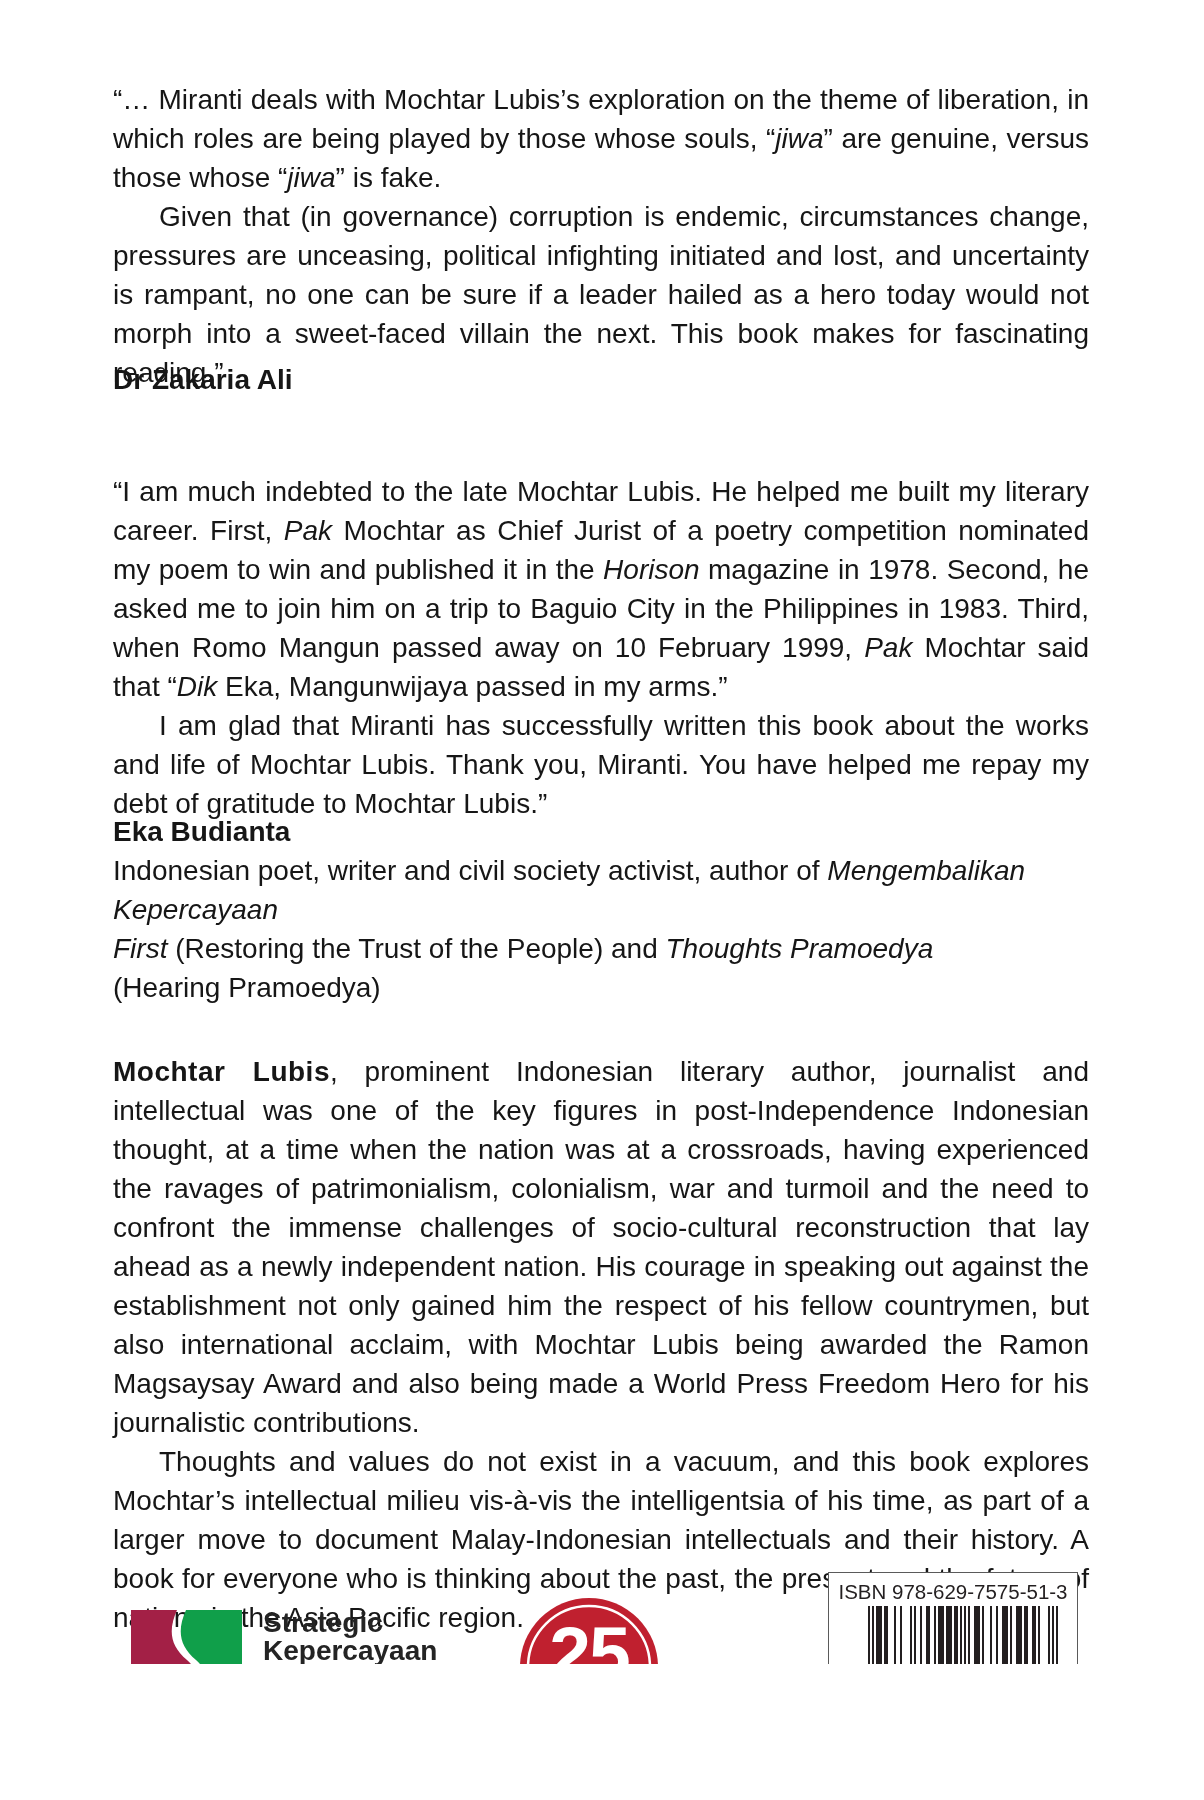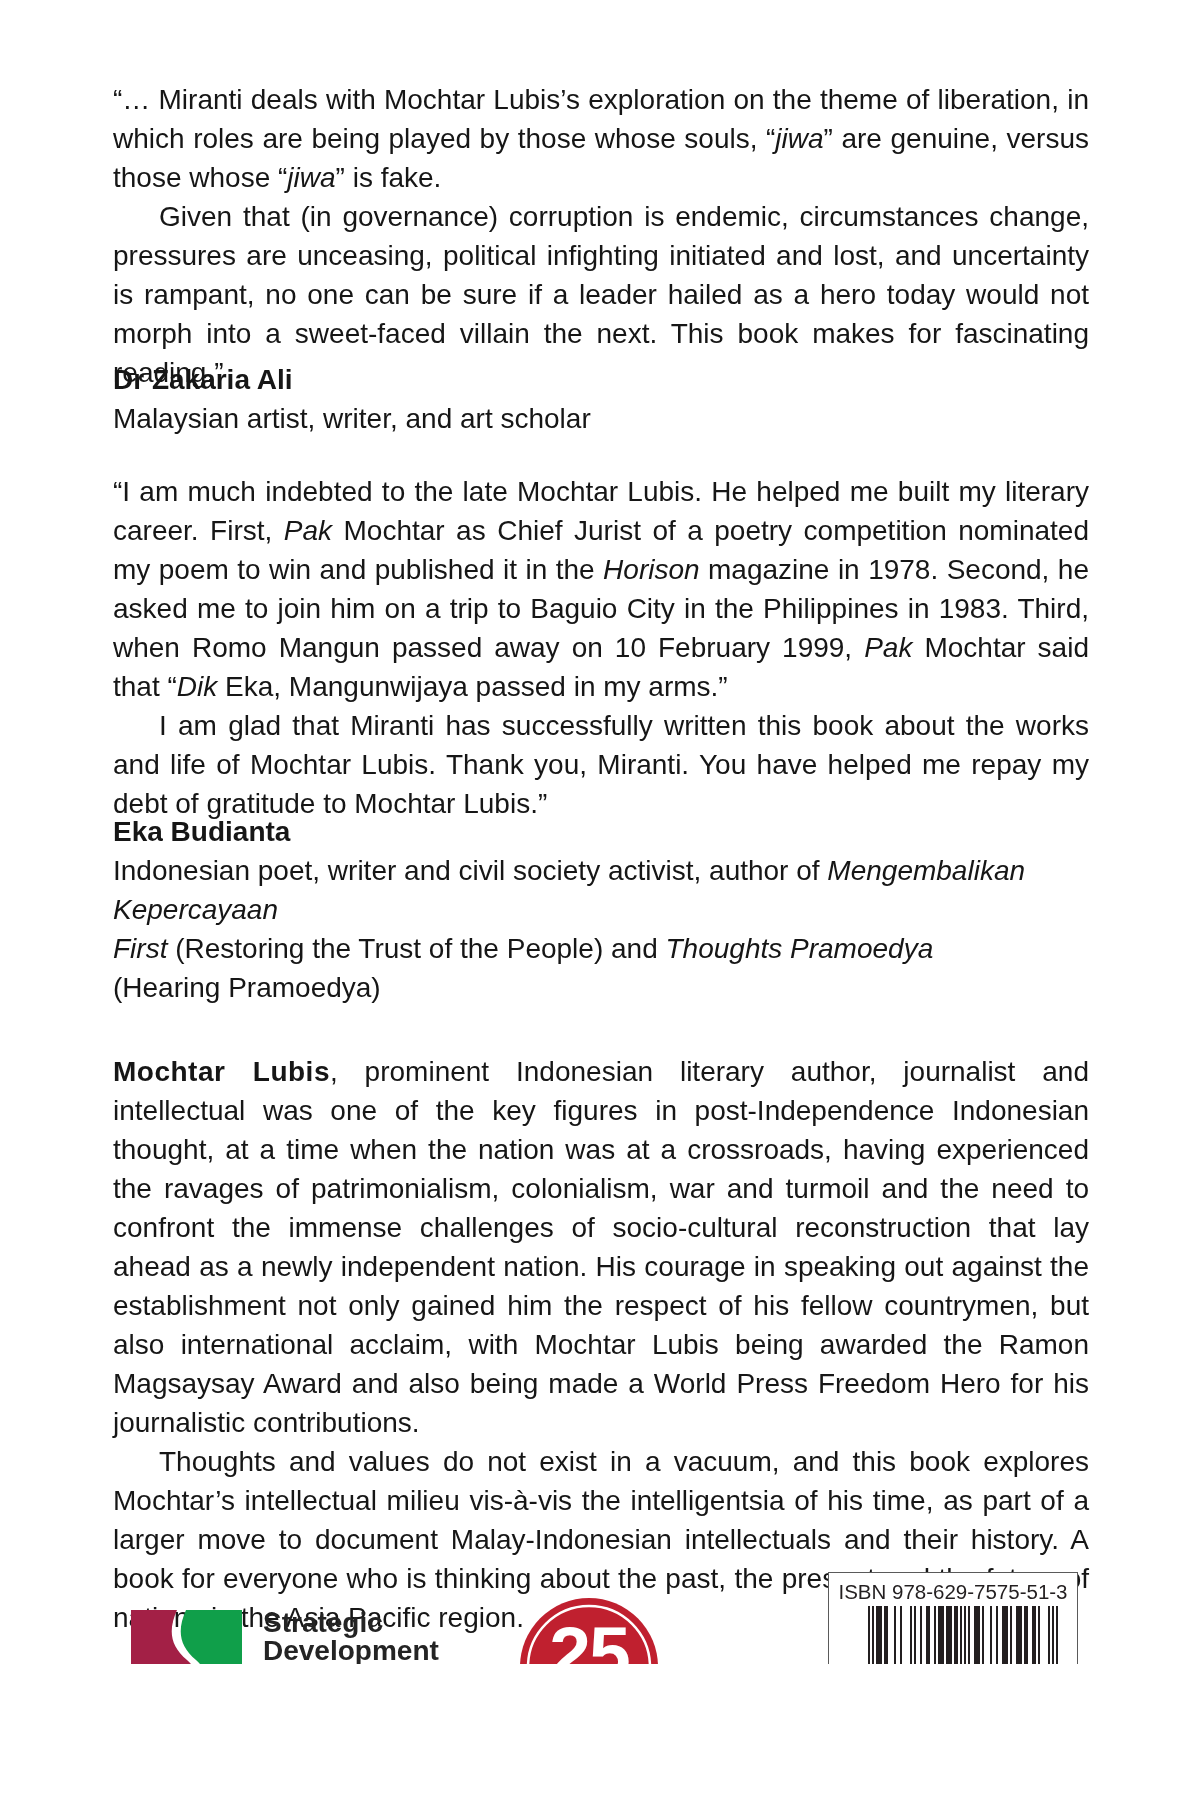--- a/index.html
+++ b/index.html
@@ -44,21 +44,20 @@
 <body>
 
 <div class="page">
 
   <div id="quote1" class="block just">
     <p><span>“… Miranti deals with Mochtar Lubis’s exploration on the theme of liberation, in which roles are being played by those whose souls, “</span><span class="it">jiwa</span><span>” are genuine, versus those whose “</span><span class="it">jiwa</span><span>” is fake.</span></p>
     <p class="ind">Given that (in governance) corruption is endemic, circumstances change, pressures are unceasing, political infighting initiated and lost, and uncertainty is rampant, no one can be sure if a leader hailed as a hero today would not morph into a sweet-faced villain the next. This book makes for fascinating reading.”</p>
   </div>
   <div id="attrib1" class="block right">
     <div class="attrib-name">Dr Zakaria Ali</div>
-    <div>Malaysian artist, writer, and art scholar</div>
   </div>
 
   <div id="quote2" class="block just">
     <p><span>“I am much indebted to the late Mochtar Lubis. He helped me built my literary career. First, </span><span class="it">Pak</span><span> Mochtar as Chief Jurist of a poetry competition nominated my poem to win and published it in the </span><span class="it">Horison</span><span> magazine in 1978. Second, he asked me to join him on a trip to Baguio City in the Philippines in 1983. Third, when Romo Mangun passed away on 10 February 1999, </span><span class="it">Pak</span><span> Mochtar said that “</span><span class="it">Dik</span><span> Eka, Mangunwijaya passed in my arms.”</span></p>
     <p class="ind">I am glad that Miranti has successfully written this book about the works and life of Mochtar Lubis. Thank you, Miranti. You have helped me repay my debt of gratitude to Mochtar Lubis.”</p>
   </div>
   <div id="attrib2" class="block right">
     <div class="attrib-name">Eka Budianta</div>
     <div><span>Indonesian poet, writer and civil society activist, author of </span><span class="it">Mengembalikan Kepercayaan</span></div>
     <div><span class="it">First</span><span> (Restoring the Trust of the People) and </span><span class="it">Thoughts Pramoedya</span></div>
@@ -70,21 +69,21 @@
     <p class="ind">Thoughts and values do not exist in a vacuum, and this book explores Mochtar’s intellectual milieu vis-à-vis the intelligentsia of his time, as part of a larger move to document Malay-Indonesian intellectuals and their history. A book for everyone who is thinking about the past, the present and the future of nations in the Asia Pacific region.</p>
   </div>
 
   <svg id="logo" class="footer-el" width="111" height="107" viewBox="0 0 111 107" aria-hidden="true">
     <path d="M0 0 H46 C37 20 39 36 56 50 C70 61 67 84 55 107 H0 Z" fill="#a32046"></path>
     <path d="M111 0 H55 C46 20 48 36 65 50 C79 61 76 84 64 107 H111 Z" fill="#109f4a"></path>
   </svg>
 
   <div id="publisher" class="footer-el">
     <div>Strategic</div>
-    <div>Development</div>
+    <div>Kepercayaan</div>
     <div>and Research</div>
     <div>Indonesian Centre</div>
   </div>
 
   <svg id="badge" class="footer-el" width="140" height="140" viewBox="0 0 140 140" aria-hidden="true">
     <circle cx="70" cy="70" r="69" fill="#c0202f"></circle>
     <circle cx="70" cy="70" r="61" fill="none" stroke="#ffffff" stroke-width="2.5"></circle>
     <text x="70" y="82" text-anchor="middle" font-size="75" font-weight="bold" fill="#ffffff" letter-spacing="-2">25</text>
     <text x="70" y="103" text-anchor="middle" font-size="10" fill="#ffffff" letter-spacing="1">★ ★ ★ ★ ★</text>
     <defs>

